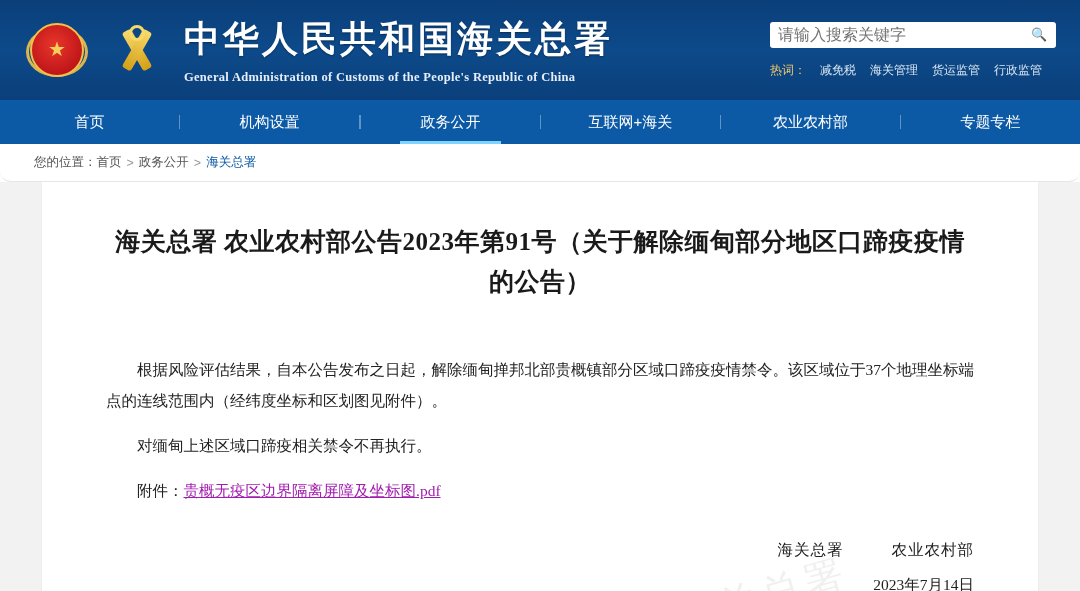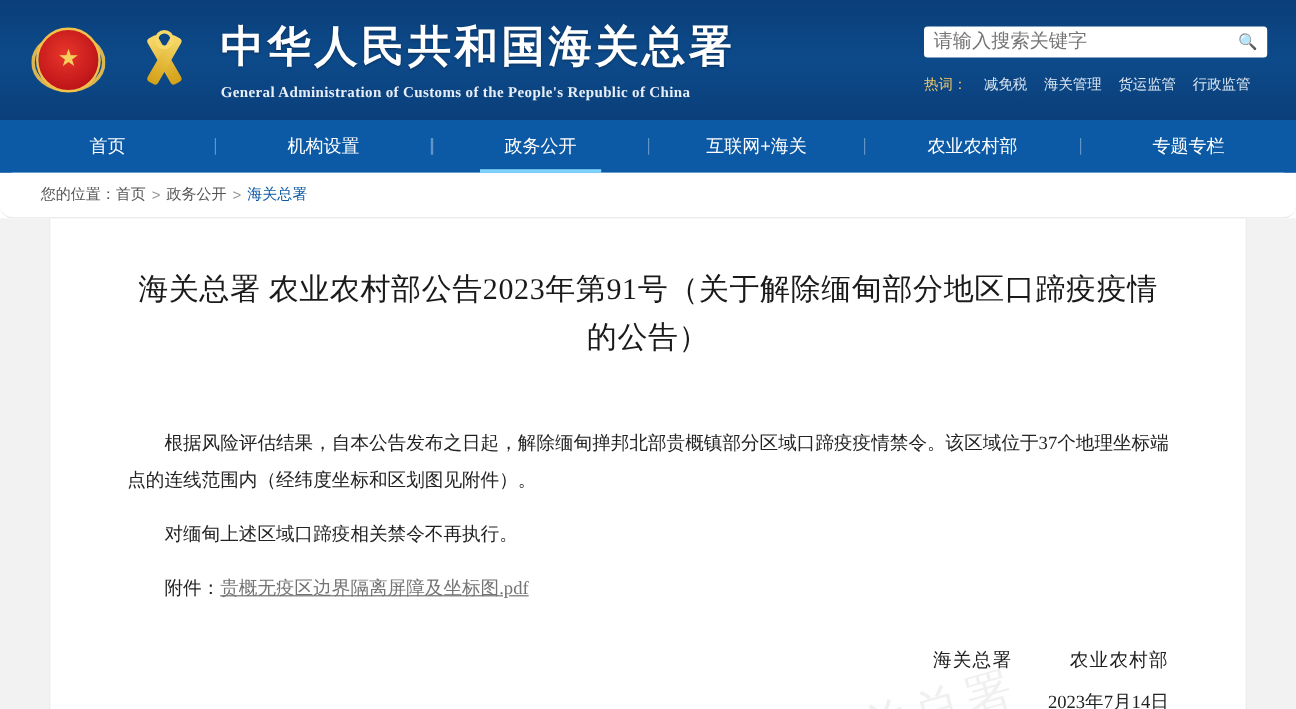--- a/index.html
+++ b/index.html
@@ -175,37 +175,37 @@
     position: relative;
     margin: 0 42px;
     background: #fff;
     min-height: 100%;
     padding: 40px 64px 0 64px;
     box-shadow: 0 0 0 1px #ececec;
   }
   .doc-title {
     font-family: "Liberation Serif", serif;
     font-size: 25px;
-    font-weight: normal;
+    font-weight: bold;
     color: #1a1a1a;
     text-align: center;
     line-height: 1.6;
     letter-spacing: .5px;
   }
   .doc-body {
     margin-top: 52px;
     font-family: "Liberation Serif", serif;
     font-size: 15.5px;
     color: #222;
     line-height: 2.0;
   }
   .doc-body p { text-indent: 2em; margin-bottom: 14px; }
   .doc-body p.no-indent-link { text-indent: 2em; }
   .attach-link {
-    color: #737373;
+    color: #a21caf;
   }
   .sign {
     margin-top: 34px;
     text-align: right;
     font-family: "Liberation Serif", serif;
     font-size: 15.5px;
     color: #222;
   }
   .sign .org { letter-spacing: 1px; }
   .sign .org span { margin-left: 48px; }

